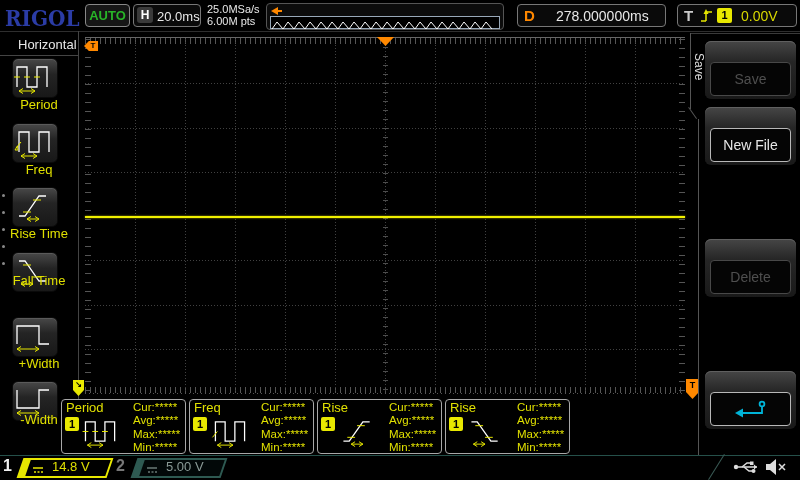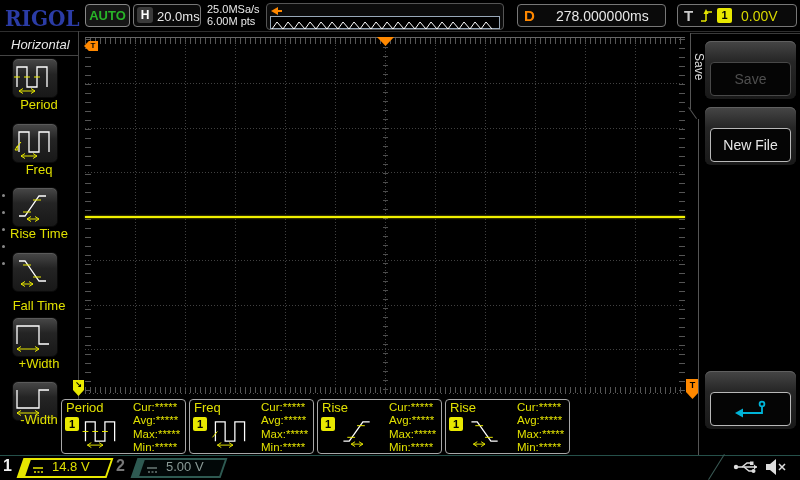--- a/index.html
+++ b/index.html
@@ -19,21 +19,21 @@
   #d-box{left:517px;top:4px;width:147px;height:21px;border:1px solid #777;border-radius:4px;background:#0a0a0a;}
   #d-label{left:6px;top:2px;color:#f80;font-weight:bold;font-size:15px;}
   #d-value{left:38px;top:3px;color:#e8e8e8;font-size:14px;}
   #t-box{left:677px;top:4px;width:118px;height:21px;border:1px solid #777;border-radius:4px;background:#0a0a0a;}
   #t-label{left:6px;top:2px;color:#ccc;font-weight:bold;font-size:15px;}
   #t-edge{left:22px;top:3px;}
   #t-chip{left:39px;top:3px;width:15px;height:15px;background:#e8e800;border-radius:2px;color:#000;font-weight:bold;font-size:11px;text-align:center;line-height:15px;}
   #t-value{left:63px;top:3px;color:#d8d800;font-size:14px;}
   #topbar-sep{left:0;top:31px;width:800px;height:1px;background:#2e2e2e;}
   
-  #lsb-title{left:11px;top:37px;color:#e8e8e8;font-size:13px;font-style:italic;}
+  #lsb-title{left:18px;top:37px;color:#e8e8e8;font-size:13px;}
   #lsb-title-sep{left:0;top:55px;width:78px;height:1px;background:#444;}
   #lsb-border{left:78px;top:31px;width:1px;height:368px;background:#444;}
   .lsb-btn{left:12px;width:44px;height:38px;border-radius:6px;background:linear-gradient(#484848,#242424 40%,#181818);border:1px solid #0a0a0a;box-shadow:inset 0 1px 0 #5a5a5a;}
   .lsb-label{left:0;width:78px;text-align:center;color:#e0e000;font-size:13px;}
   .lsb-dot{left:2px;width:3px;height:3px;border-radius:2px;background:#888;}
   
   #grid-top-line{left:85px;top:37px;width:600px;height:1px;background:#666;}
   #grid-top-ticks{left:85px;top:38px;width:600px;height:6px;background:repeating-linear-gradient(to right,#555 0 1px,transparent 1px 5px);}
   #grid-bot-ticks{left:85px;top:387px;width:600px;height:6px;background:repeating-linear-gradient(to right,#555 0 1px,transparent 1px 5px);}
   #grid-bot-line{left:85px;top:393px;width:600px;height:1px;background:repeating-linear-gradient(to right,#555 0 1px,transparent 1px 4px);}
@@ -148,21 +148,21 @@
   </div>
   <div class="abs lsb-label" style="top:226px">Rise Time</div>
 
   <div class="abs lsb-btn" style="top:252px">
     <svg width="42" height="36" viewBox="0 0 42 36">
         <path d="M6 8 H12 L26 28 H33" stroke="#fff" stroke-width="1.3" fill="none"></path>
         <path d="M10 12 H18 M20 24 H28" stroke="#e8e800" stroke-width="1" fill="none"></path>
         <path d="M8 31 H20 M8 31 l4 -2.5 M8 31 l4 2.5 M20 31 l-4 -2.5 M20 31 l-4 2.5" stroke="#e8e800" stroke-width="1" fill="none"></path>
       </svg>
   </div>
-  <div class="abs lsb-label" style="top:298px">Fall Time</div>
+  <div class="abs lsb-label" style="top:273px">Fall Time</div>
 
   <div class="abs lsb-btn" style="top:317px">
     <svg width="42" height="36" viewBox="0 0 42 36">
         <path d="M4 26 V8 H26 V26 H36" stroke="#fff" stroke-width="1.3" fill="none"></path>
         <path d="M4 31 H26 M4 31 l4 -2.5 M4 31 l4 2.5 M26 31 l-4 -2.5 M26 31 l-4 2.5" stroke="#e8e800" stroke-width="1" fill="none"></path>
       </svg>
   </div>
   <div class="abs lsb-label" style="top:356px">+Width</div>
 
   <div class="abs lsb-btn" style="top:381px">
@@ -217,20 +217,23 @@
   <div class="abs" id="rsb-tab-diag"></div>
   <div class="abs" id="rsb-border"></div>
   <div class="abs" id="rsb-tab-label">Save</div>
 
   <div class="abs rsb-key" style="top:41px">
     <div class="rsb-inner disabled">Save</div>
   </div>
   <div class="abs rsb-key" style="top:107px">
     <div class="rsb-inner">New File</div>
   </div>
+  <div class="abs rsb-key" style="top:239px">
+    <div class="rsb-inner disabled">Delete</div>
+  </div>
   <div class="abs rsb-key" style="top:371px">
     <div class="rsb-inner">
       <svg width="40" height="22" viewBox="0 0 40 22" style="margin-top:5px">
           <path d="M11 15 H31 V9" stroke="#00b4d8" stroke-width="1.8" fill="none"></path>
           <circle cx="31" cy="6" r="2.4" fill="none" stroke="#00b4d8" stroke-width="1.8"></circle>
           <path d="M4 15 L12 10.5 V19.5 Z" fill="#00b4d8" stroke="none"></path>
         </svg>
     </div>
   </div>
 

